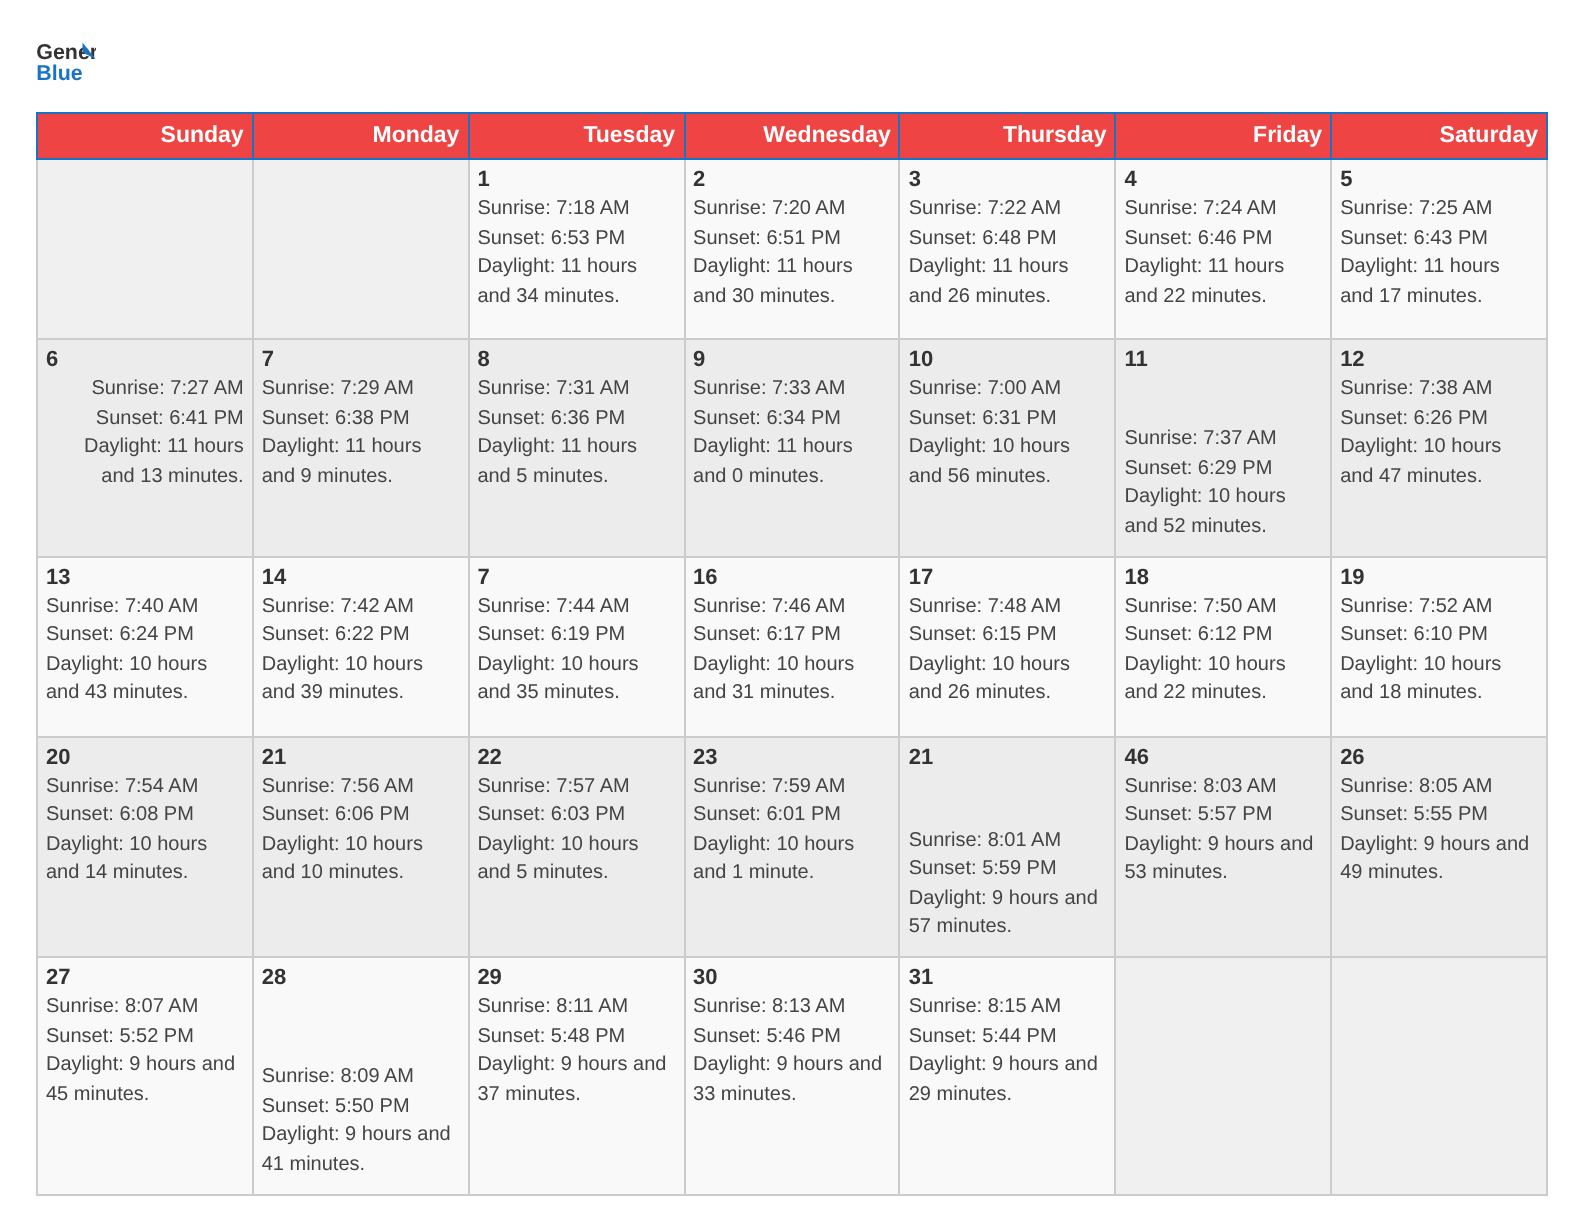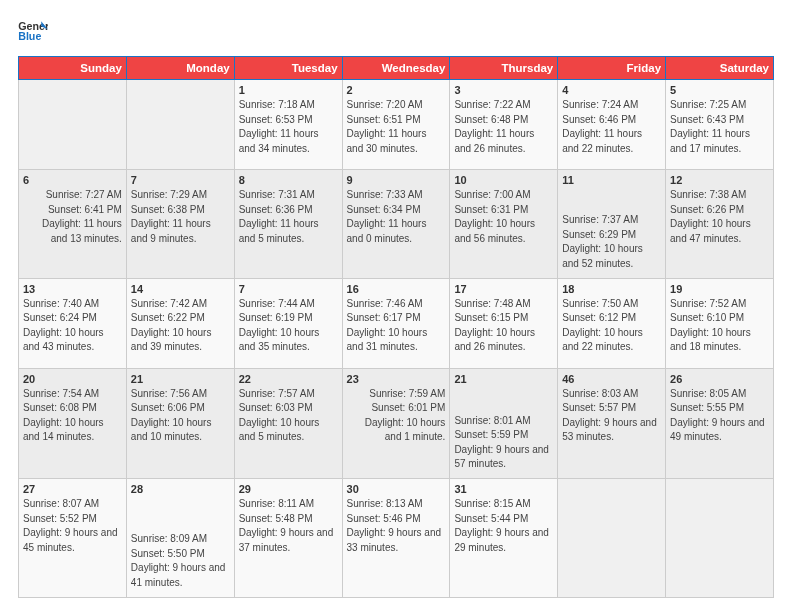--- a/index.html
+++ b/index.html
@@ -259,21 +259,21 @@
 Daylight: 10 hours and 10 minutes.</div>
           </td>
           <td>
             <span class="day-number">22</span>
             <div class="day-detail" style="white-space: pre-line;">Sunrise: 7:57 AM
 Sunset: 6:03 PM
 Daylight: 10 hours and 5 minutes.</div>
           </td>
           <td>
             <span class="day-number">23</span>
-            <div class="day-detail" style="white-space: pre-line; text-align: right;">Sunrise: 7:59 AM
+            <div class="day-detail" style="white-space: pre-line;">Sunrise: 7:59 AM
 Sunset: 6:01 PM
 Daylight: 10 hours and 1 minute.</div>
           </td>
           <td>
             <span class="day-number">21</span>
             <div class="day-detail" style="white-space: pre-line; margin-top: 29px;">Sunrise: 8:01 AM
 Sunset: 5:59 PM
 Daylight: 9 hours and 57 minutes.</div>
           </td>
           <td>

